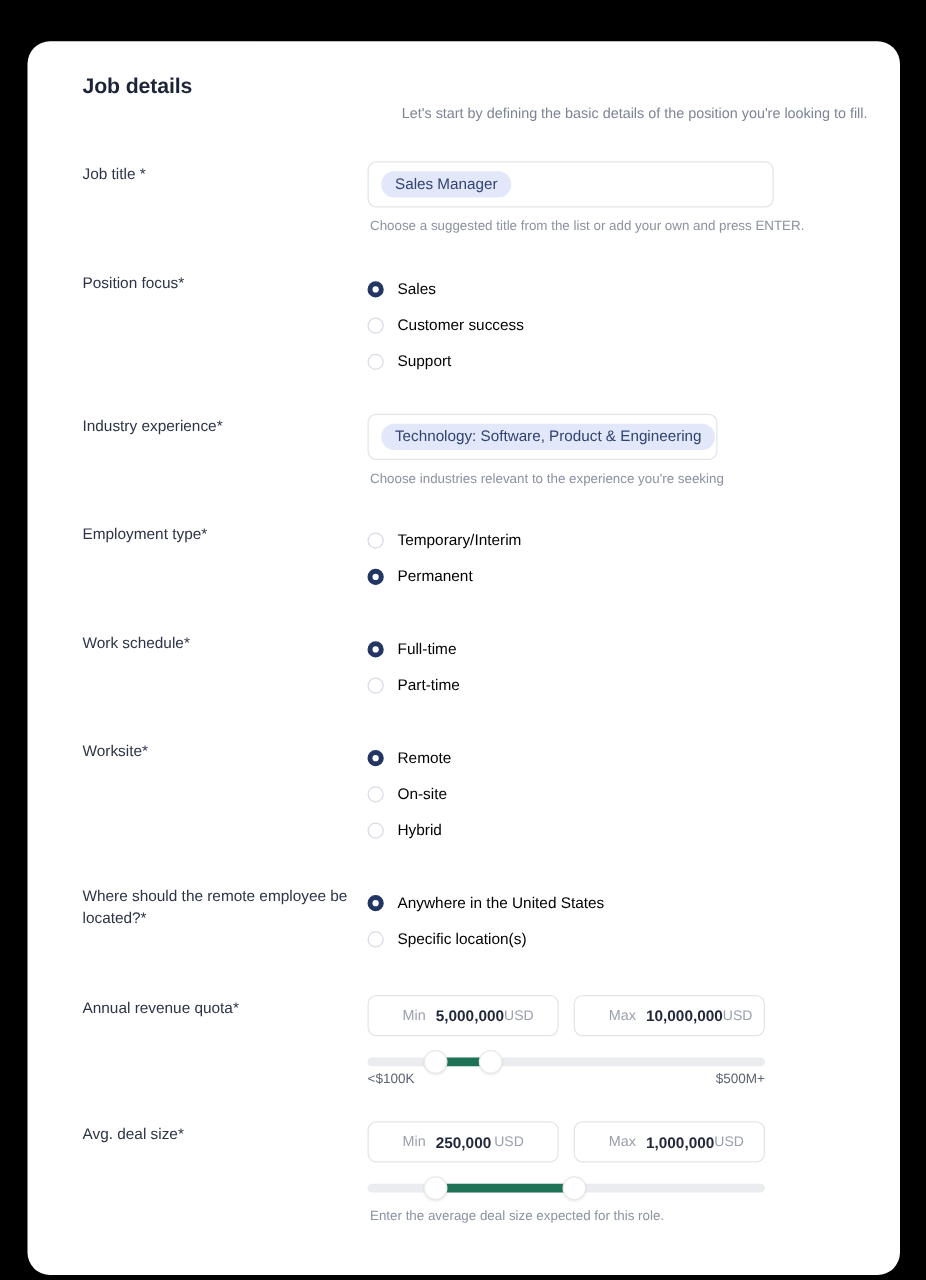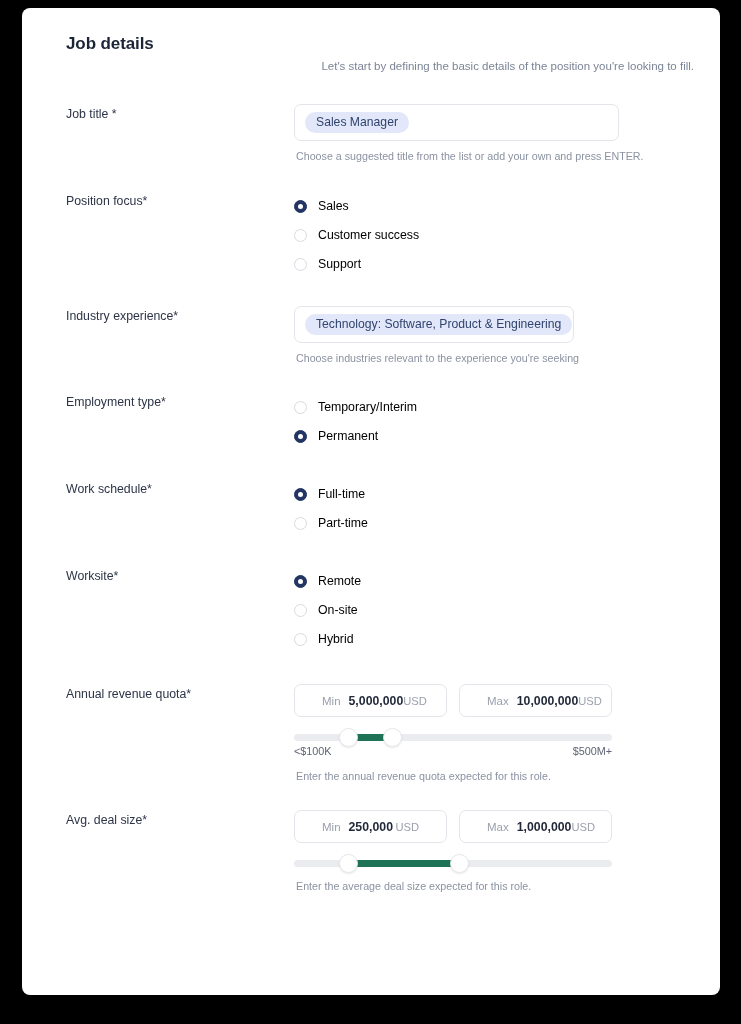--- a/index.html
+++ b/index.html
@@ -6,24 +6,24 @@
   html, body {
     margin: 0; padding: 0;
     width: 741px; height: 1024px;
     background: #000000;
     font-family: "Liberation Sans", sans-serif;
     -webkit-font-smoothing: antialiased;
   }
 
   #card {
     position: absolute;
-    left: 22px; top: 8px;
+    left: 22px; top: 33px;
     width: 698px; height: 987px;
     background: #ffffff;
-    border-radius: 8px;
+    border-radius: 18px;
     overflow: hidden;
   }
 
   .inner { padding: 26px 26px 0 22px; }
 
   
   .page-title {
     font-size: 17px;
     font-weight: bold;
     color: #1c2437;
@@ -270,20 +270,35 @@
             <span class="radio-label">On-site</span>
           </div>
           <div class="radio-item">
             <span class="radio"></span>
             <span class="radio-label">Hybrid</span>
           </div>
         </div>
       </div>
     </div>
 
+    <div class="row" style="margin-top:28px;">
+      <div class="row-label">Where should the remote employee be located?*</div>
+      <div class="row-field">
+        <div class="radio-group">
+          <div class="radio-item">
+            <span class="radio on"></span>
+            <span class="radio-label">Anywhere in the United States</span>
+          </div>
+          <div class="radio-item">
+            <span class="radio"></span>
+            <span class="radio-label">Specific location(s)</span>
+          </div>
+        </div>
+      </div>
+    </div>
 
     <div class="row" style="margin-top:30px;">
       <div class="row-label">Annual revenue quota*</div>
       <div class="row-field">
         <div class="num-row">
           <div class="num-box">
             <span class="num-pre">Min</span>
             <span class="num-val">5,000,000</span>
             <span class="num-cur">USD</span>
           </div>
@@ -297,21 +312,20 @@
           <div class="track">
             <div class="fill" style="left: 17%; width: 14%;"></div>
             <div class="knob" style="left: 17%;"></div>
             <div class="knob" style="left: 31%;"></div>
           </div>
           <div class="scale">
             <span>&lt;$100K</span>
             <span>$500M+</span>
           </div>
         </div>
-        <div class="help" style="margin-top:13px;">Enter the annual revenue quota expected for this role.</div>
       </div>
     </div>
 
     <div class="row" style="margin-top:28px;">
       <div class="row-label">Avg. deal size*</div>
       <div class="row-field">
         <div class="num-row">
           <div class="num-box">
             <span class="num-pre">Min</span>
             <span class="num-val">250,000</span>

